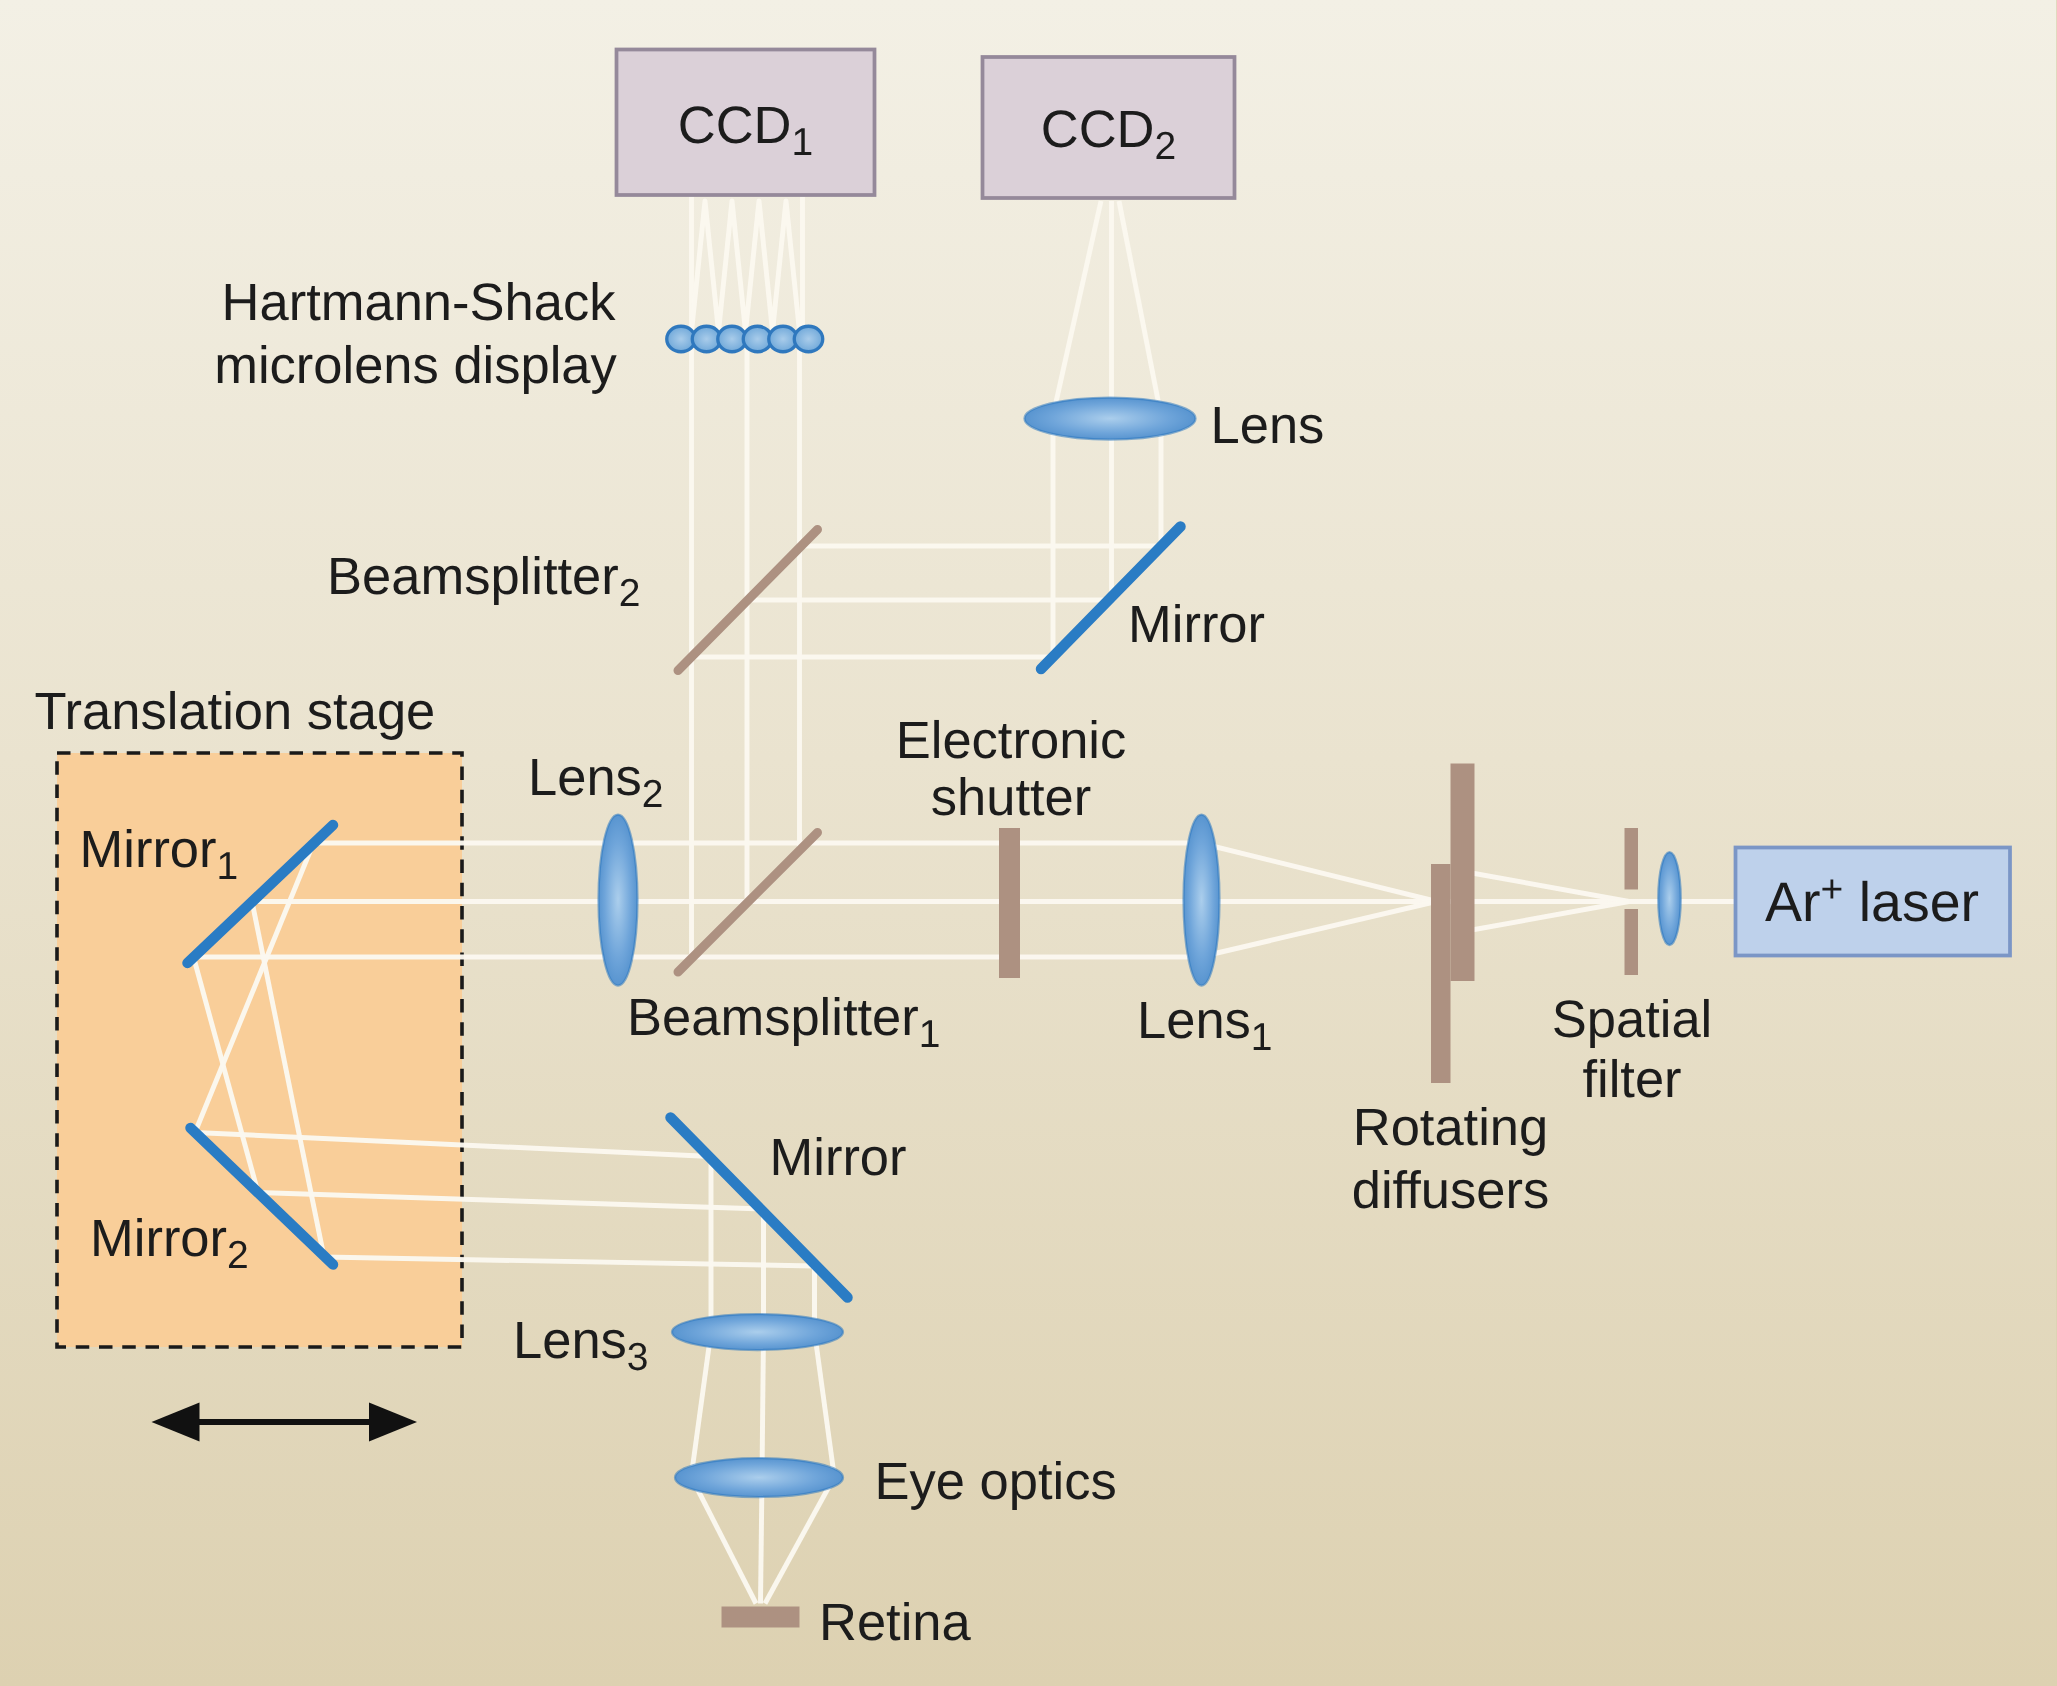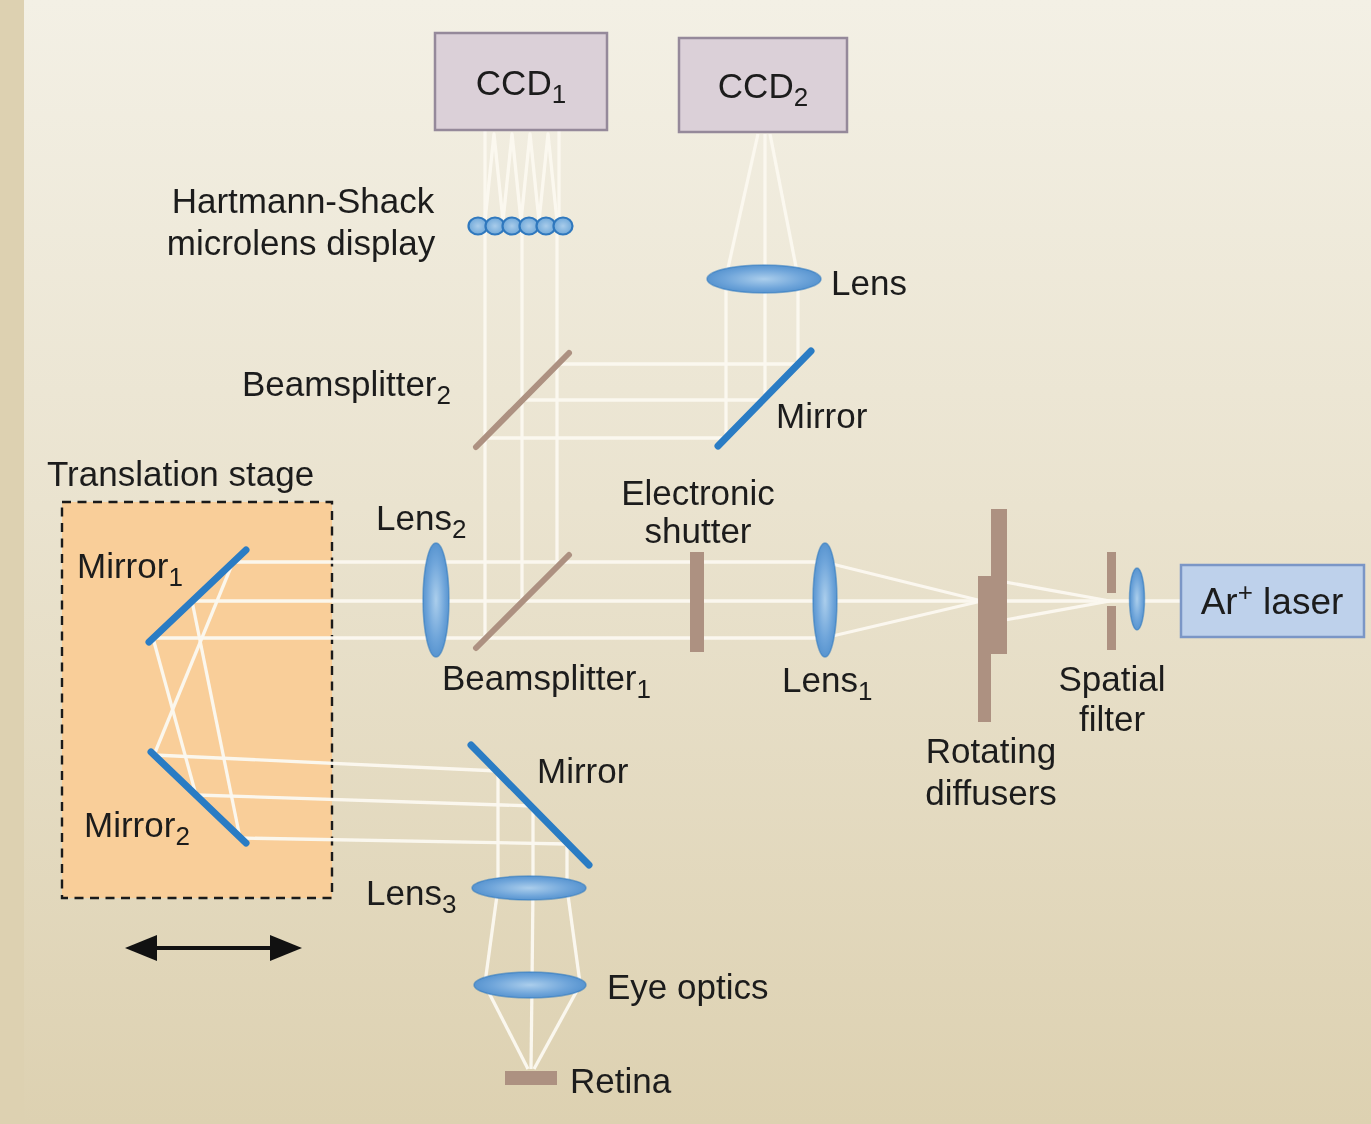--- a/index.html
+++ b/index.html
@@ -1,16 +1,16 @@
 <!DOCTYPE html>
 <html><head>
 <meta charset="utf-8">
 <style>
   html,body{margin:0;padding:0;background:#DDD1B1;}
-  .stage-wrap{width:1244px;height:1124px;position:relative;font-family:"Liberation Sans",sans-serif;padding-left:24px;}
+  .stage-wrap{width:1244px;height:1124px;position:relative;font-family:"Liberation Sans",sans-serif;}
   svg{display:block;}
   text{fill:#1c1c1c;font-family:"Liberation Sans",sans-serif;font-size:35px;}
   .sub{font-size:26px;}
   .laser-text{font-size:37px;}
   .beams line,.beams polyline{stroke:#FBF8EF;stroke-width:3.3;fill:none;stroke-linecap:butt;stroke-linejoin:round;opacity:.97;}
   .mirror{stroke:#2A7CC4;stroke-width:7;stroke-linecap:round;}
   .bs{stroke:#AD9181;stroke-width:6;stroke-linecap:round;}
   .brownbar{fill:#AD9181;}
   .lens{stroke:#2E79C0;stroke-width:1.5;stroke-opacity:.55;}
   .microlens{fill:url(#mlGrad);stroke:#2F78BE;stroke-width:2.2;}

